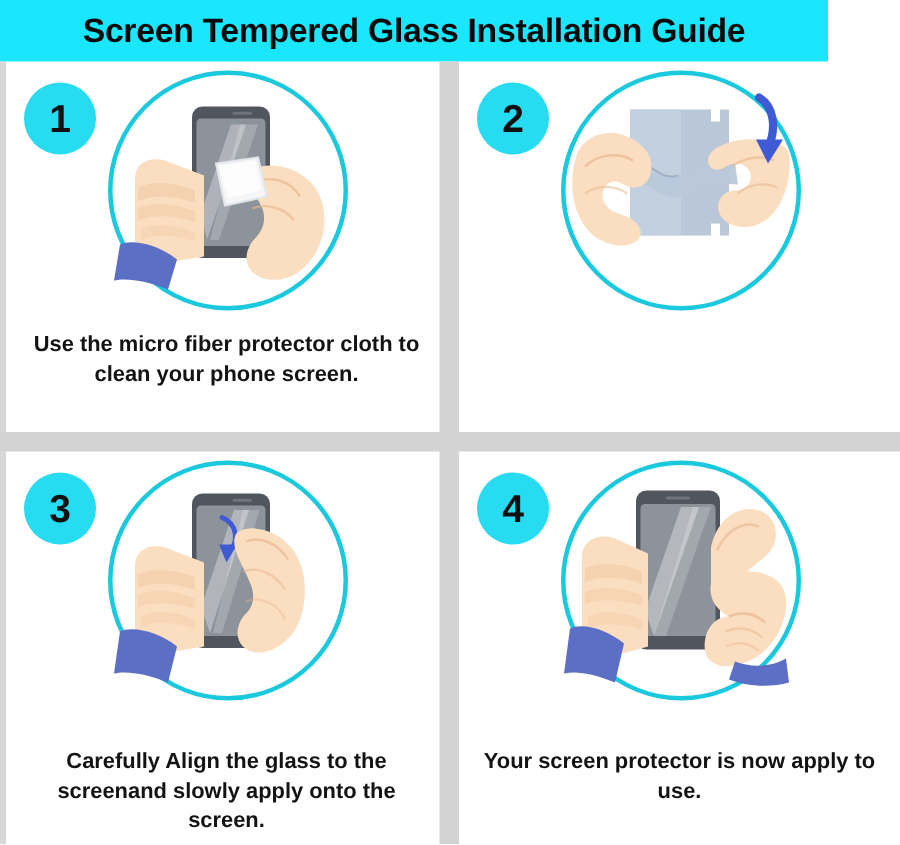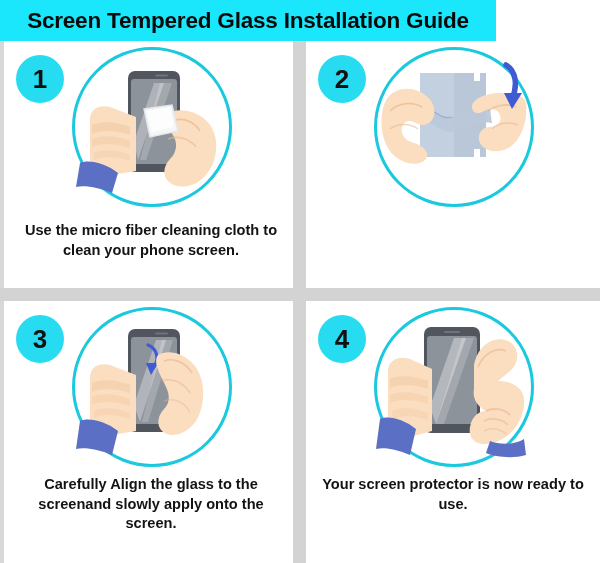--- a/index.html
+++ b/index.html
@@ -13,21 +13,21 @@
     height: 563px;
     background: #ffffff;
     font-family: "Liberation Sans", sans-serif;
     overflow: hidden;
   }
 
   
   #header-bar {
     position: absolute;
     left: 0; top: 0;
-    width: 496px;
+    width: 552px;
     height: 41px;
     background: #1ae7fb;
     display: flex;
     align-items: center;
     justify-content: center;
   }
   #header-title {
     font-size: 22.5px;
     font-weight: bold;
     color: #0a0a0a;
@@ -114,21 +114,21 @@
     position: absolute;
     left: 8px;
     right: 8px;
     top: 180px;
     text-align: center;
     font-size: 14.6px;
     font-weight: bold;
     color: #131313;
     line-height: 1.34;
   }
-  .p3 .caption, .p4 .caption { top: 174px; }
+  .p3 .caption, .p4 .caption { top: 198px; }
 </style>
 </head>
 <body>
 
 <div id="page">
 
   <div id="header-bar">
     <div id="header-title">Screen Tempered Glass Installation Guide</div>
   </div>
 
@@ -171,21 +171,21 @@
             <path d="M100,74 C110,70 122,74 128,84" stroke="#e8b68d" stroke-width="1.6" fill="none" opacity="0.7"></path>
             <path d="M96,92 C106,88 118,92 124,100" stroke="#e8b68d" stroke-width="1.6" fill="none" opacity="0.6"></path>
           </g>
 
           <g>
             <polygon points="72,62 100,58 106,84 78,90" fill="#f4f6f8" stroke="#e2e6ea" stroke-width="1.4"></polygon>
             <polygon points="74,64 98,60 102,80 80,85" fill="#ffffff" opacity="0.8"></polygon>
           </g>
         </svg>
       </div>
-      <div class="caption">Use the micro fiber cleaning cloth to clean your phone screen.</div>
+      <div class="caption">Use the micro fiber protector cloth to clean your phone screen.</div>
     </div>
 
     <div class="panel p2">
       <div class="badge">
         <span>2</span>
       </div>
       <div class="circle-wrap">
         <div class="circle-ring"></div>
         <svg class="illus" viewBox="0 0 160 160">
 
@@ -291,17 +291,17 @@
             <path d="M112,104 C120,100 130,102 136,108" stroke="#e8b68d" stroke-width="1.7" fill="none" opacity="0.65"></path>
             <path d="M110,114 C118,110 128,112 134,118" stroke="#e8b68d" stroke-width="1.6" fill="none" opacity="0.55"></path>
             <path d="M110,124 C118,120 126,122 132,127" stroke="#e8b68d" stroke-width="1.5" fill="none" opacity="0.45"></path>
             <path d="M104,60 C110,46 122,40 132,44" stroke="#e8b68d" stroke-width="1.7" fill="none" opacity="0.6"></path>
           </g>
           <g>
             <path d="M116,134 C126,138 140,138 150,132 L152,148 C138,152 122,150 112,146 Z" fill="#5b6fc4"></path>
           </g>
         </svg>
       </div>
-      <div class="caption">Your screen protector is now ready to use.</div>
+      <div class="caption">Your screen protector is now apply to use.</div>
     </div>
 
   </div>
 </div>
 
 </body></html>

